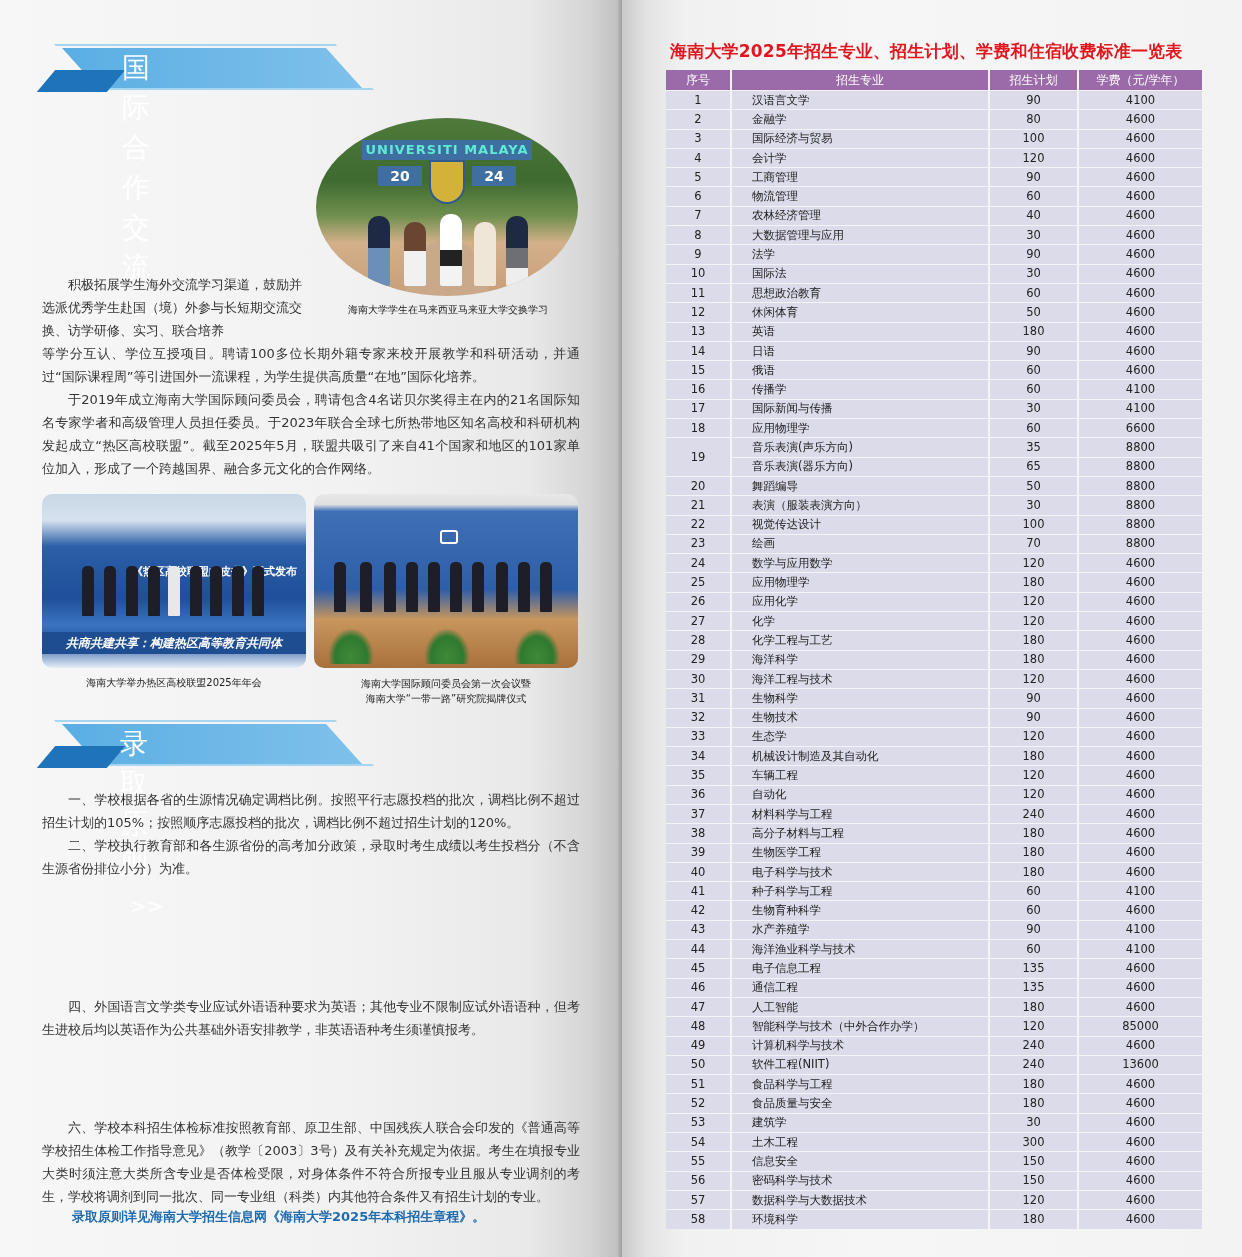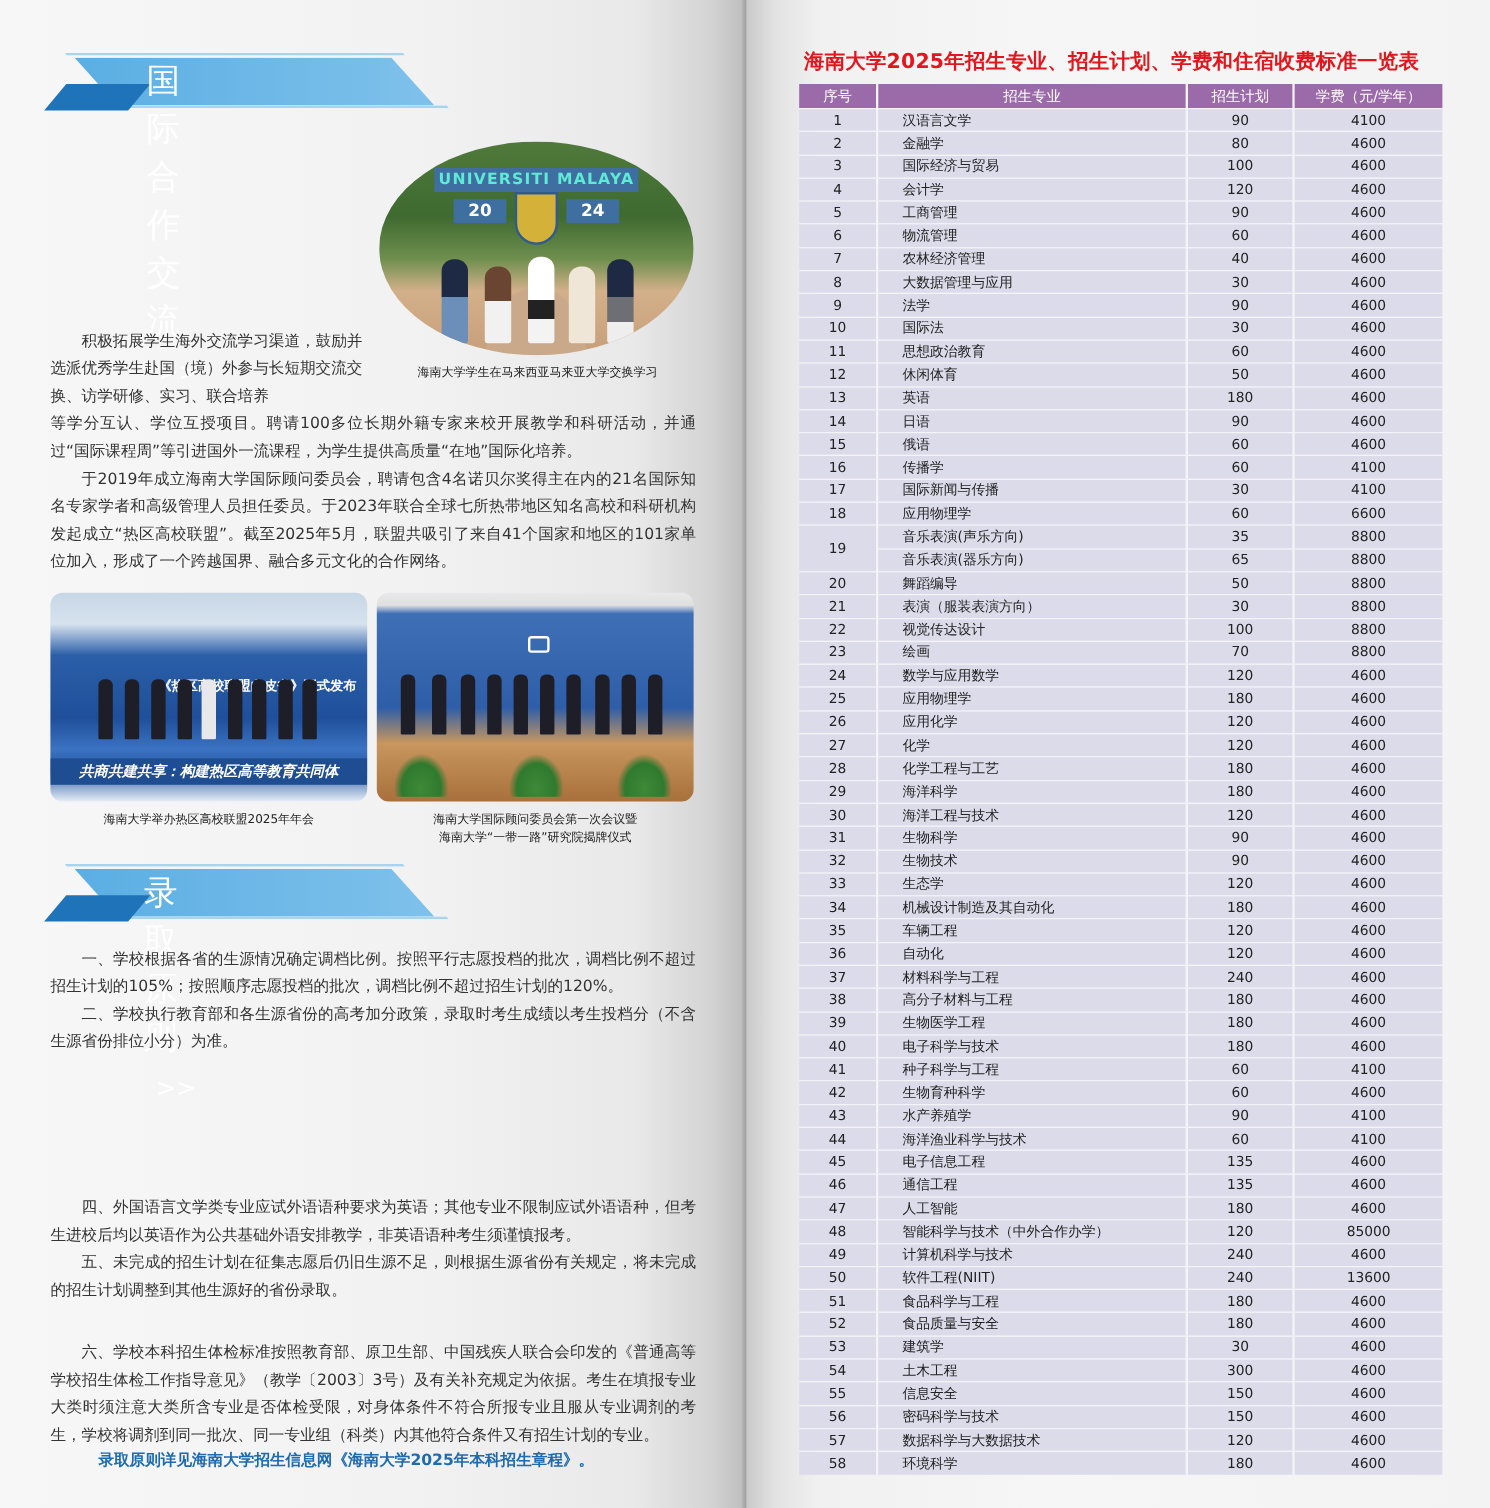--- a/index.html
+++ b/index.html
@@ -41,21 +41,21 @@
     color: #ffffff; font-size: 28px; letter-spacing: 3px; margin-left: 12px;
   }
   .banner .arrows { font-size: 20px; letter-spacing: 0; margin-left: 10px; }
 
   
   .para {
     position: absolute; font-size: 13px; line-height: 23px; color: #333;
     text-indent: 2em; text-align: justify;
   }
   .para.noindent { text-indent: 0; }
-  .note-link { position: absolute; font-size: 13px; color: #1e6bb0; font-weight: bold; left: 72px; top: 1208px; margin-left: 10px; }
+  .note-link { position: absolute; font-size: 13px; color: #1e6bb0; font-weight: bold; left: 72px; top: 1208px; }
 
   
   .photo-oval {
     position: absolute; left: 316px; top: 118px; width: 262px; height: 178px;
     border-radius: 50%;
     background:
       radial-gradient(ellipse at 50% 100%, #c9a98a 0%, #c9a98a 22%, transparent 23%),
       linear-gradient(to bottom, #4f7a3b 0%, #3f6a30 35%, #6f8f4e 55%, #d3b08a 70%, #c79f7a 100%);
     overflow: hidden;
   }
@@ -187,21 +187,20 @@
     <div class="light"></div>
     <div class="dark"></div>
     <div class="title" style="left:68px; letter-spacing:6px;">
       <span>录取原则</span><span class="arrows">&gt;&gt;</span>
     </div>
   </div>
 
   <p class="para" style="left:42px; top:788px; width:538px;">一、学校根据各省的生源情况确定调档比例。按照平行志愿投档的批次，调档比例不超过招生计划的105%；按照顺序志愿投档的批次，调档比例不超过招生计划的120%。</p>
   <p class="para" style="left:42px; top:834px; width:538px;">二、学校执行教育部和各生源省份的高考加分政策，录取时考生成绩以考生投档分（不含生源省份排位小分）为准。</p>
   <p class="para" style="left:42px; top:995px; width:538px;">四、外国语言文学类专业应试外语语种要求为英语；其他专业不限制应试外语语种，但考生进校后均以英语作为公共基础外语安排教学，非英语语种考生须谨慎报考。</p>
-  <p class="para" style="left:42px; top:1041px; width:538px;">五、未完成的招生计划在征集志愿后仍旧生源不足，则根据生源省份有关规定，将未完成的招生计划调整到其他生源好的省份录取。</p>
   <p class="para" style="left:42px; top:1116px; width:538px;">六、学校本科招生体检标准按照教育部、原卫生部、中国残疾人联合会印发的《普通高等学校招生体检工作指导意见》（教学〔2003〕3号）及有关补充规定为依据。考生在填报专业大类时须注意大类所含专业是否体检受限，对身体条件不符合所报专业且服从专业调剂的考生，学校将调剂到同一批次、同一专业组（科类）内其他符合条件又有招生计划的专业。</p>
   <div class="note-link">录取原则详见海南大学招生信息网《海南大学2025年本科招生章程》。</div>
 </div>
 
 <div class="spine"></div>
 
 <div class="page-right"></div>
 
 <div class="table-title">海南大学2025年招生专业、招生计划、学费和住宿收费标准一览表</div>
 

